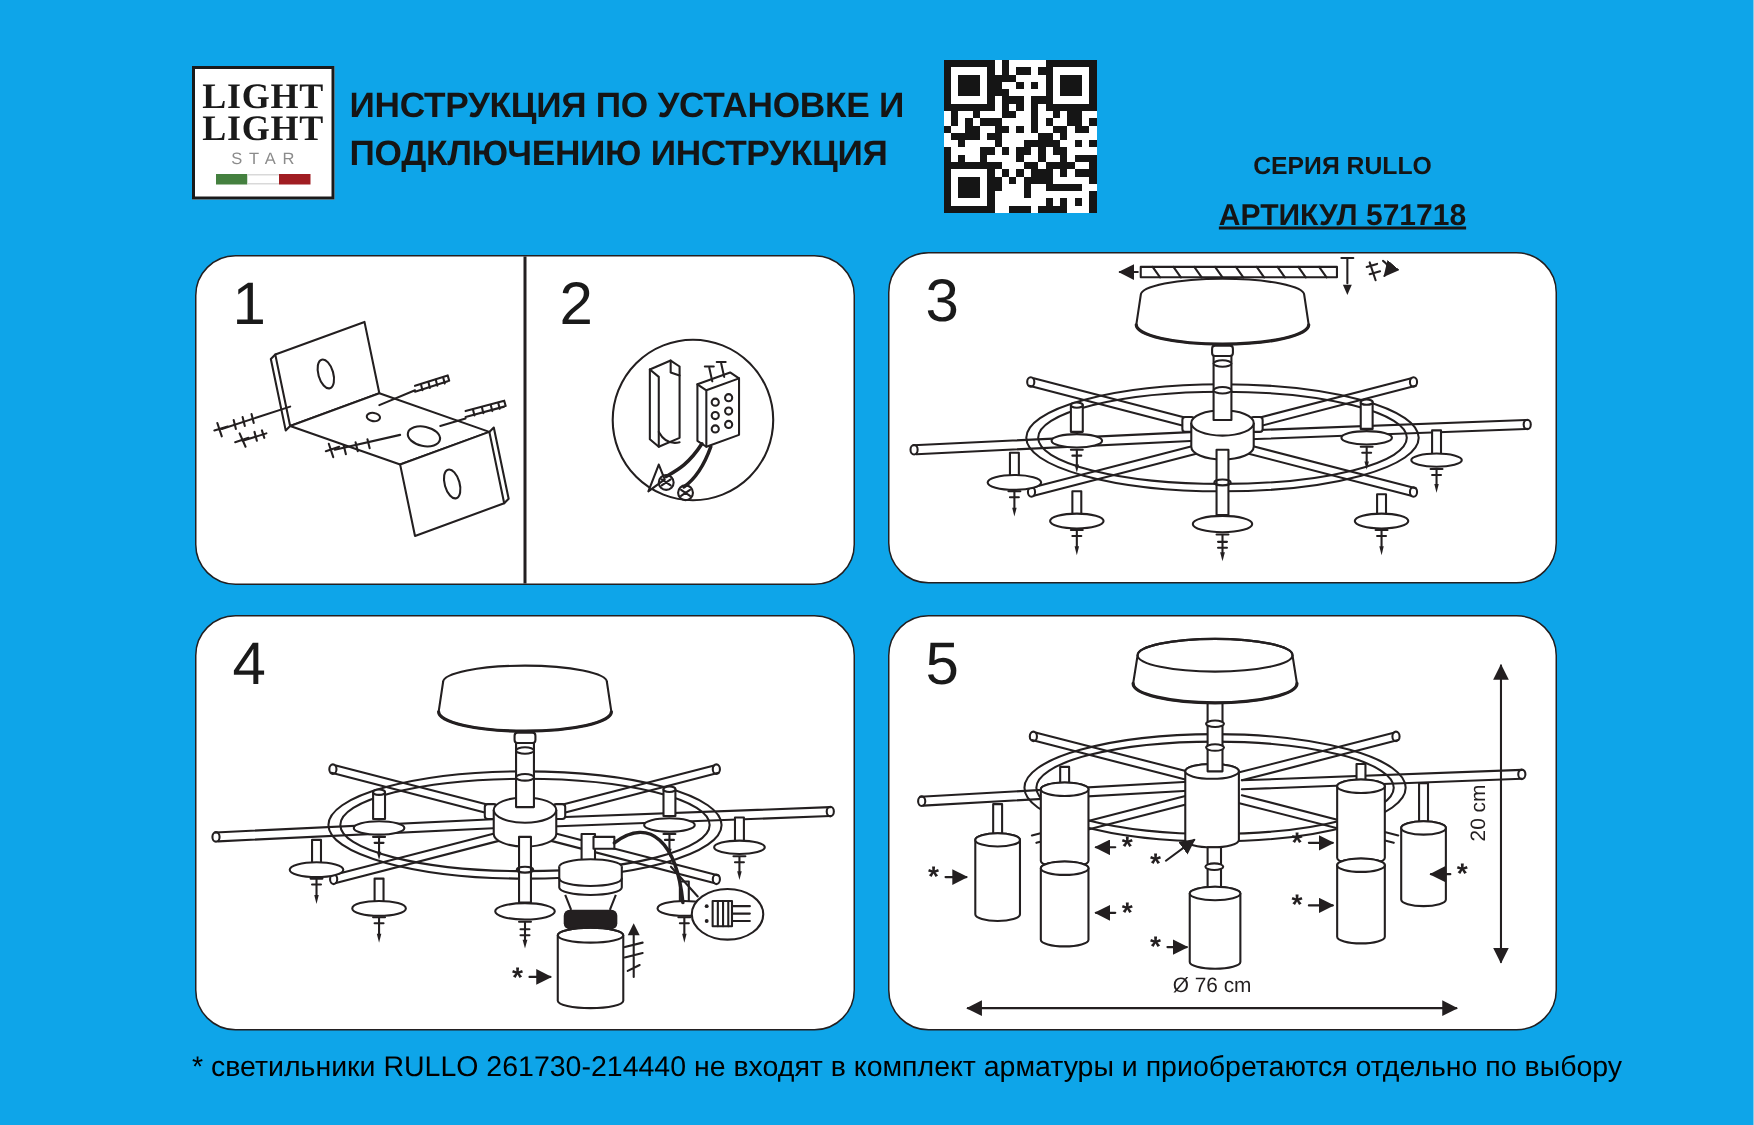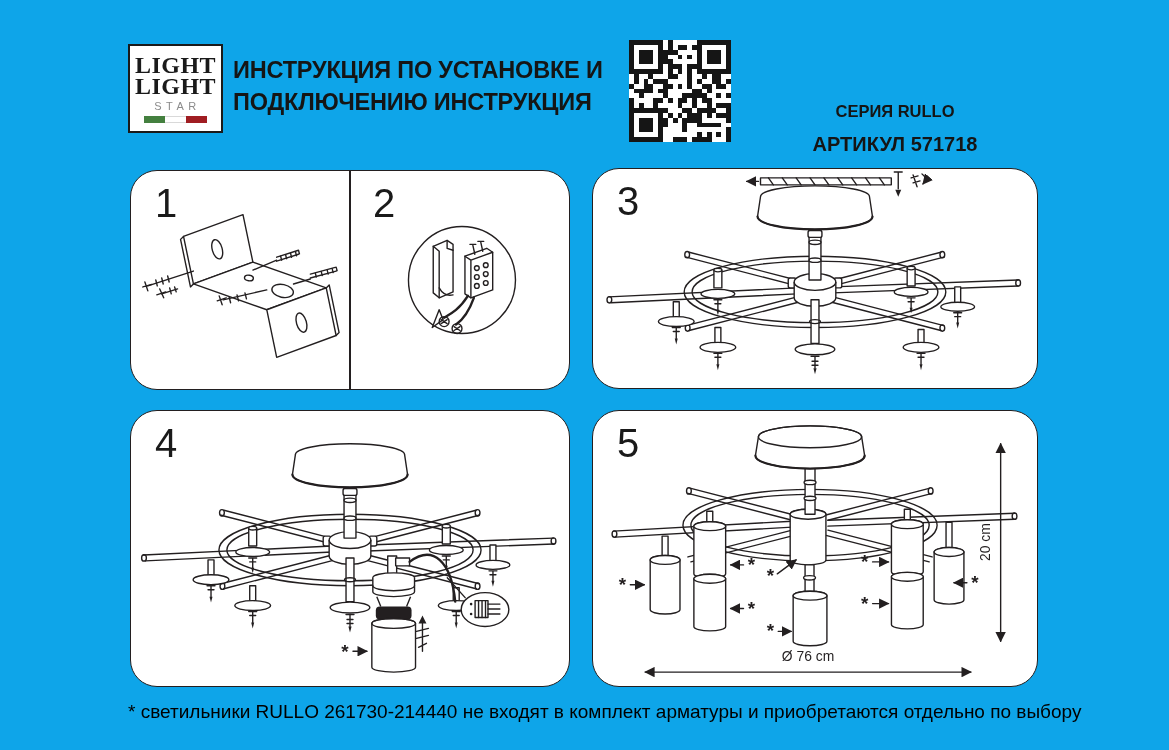--- a/index.html
+++ b/index.html
@@ -17,21 +17,21 @@
   .logo-flag span{flex:1;}
   .flag-green{background:#44803f;}
   .flag-white{background:#ffffff;border-top:1px solid #d9d9d9;border-bottom:1px solid #d9d9d9;box-sizing:border-box;}
   .flag-red{background:#a01d22;}
 
   .title-block{position:absolute;left:233px;top:54px;width:400px;
                font-weight:700;font-size:23.5px;line-height:32px;letter-spacing:-.2px;color:#151515;}
   .qr-wrap{position:absolute;left:628px;top:40px;width:104px;height:102px;}
   .series-block{position:absolute;left:795px;top:62px;width:200px;text-align:center;color:#151515;}
   .series-line{font-weight:700;font-size:16.5px;margin-bottom:12px;margin-top:40px;}
-  .article-line{font-weight:700;font-size:20px;}
+  .article-line{font-weight:700;font-size:20px;text-decoration:underline;}
 
   
   .panel{position:absolute;border:1.6px solid #231f20;border-radius:27px;box-sizing:border-box;background:#fff;}
   .panel-12{left:130px;top:170px;width:440px;height:220px;}
   .panel-3 {left:592px;top:168px;width:446px;height:221px;}
   .panel-4 {left:130px;top:410px;width:440px;height:277px;}
   .panel-5 {left:592px;top:410px;width:446px;height:277px;}
   .divider{position:absolute;left:218px;top:0;width:1.6px;height:100%;background:#231f20;}
   .step-num{position:absolute;top:12px;left:24px;font-size:40px;font-weight:400;color:#1a1a1a;line-height:1;}
   .step-num.second{left:242px;}

